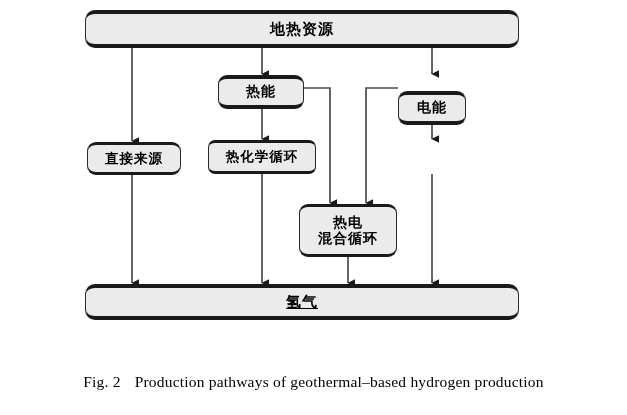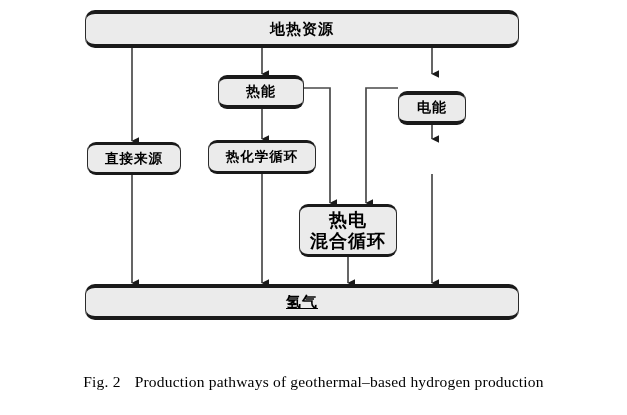--- a/index.html
+++ b/index.html
@@ -79,28 +79,29 @@
     font-size: 14px;
     margin-top: 16px;
   }
   #node-direct-source {
     left: 87px; top: 142px; width: 94px; height: 33px;
     font-size: 13.5px;
   }
   #node-thermochemical {
     left: 208px; top: 140px; width: 108px; height: 34px;
     font-size: 13.5px;
+    border-radius: 7px;
   }
   #node-electrolysis {
     left: 396px; top: 140px; width: 72px; height: 34px;
     font-size: 13.5px;
   }
   #node-hybrid-cycle {
     left: 299px; top: 204px; width: 98px; height: 53px;
-    font-size: 18px;
+    font-size: 14px;
   }
 
   
   .caption {
     position: absolute;
     left: 0;
     width: 627px;
     text-align: center;
     color: #000000;
   }

